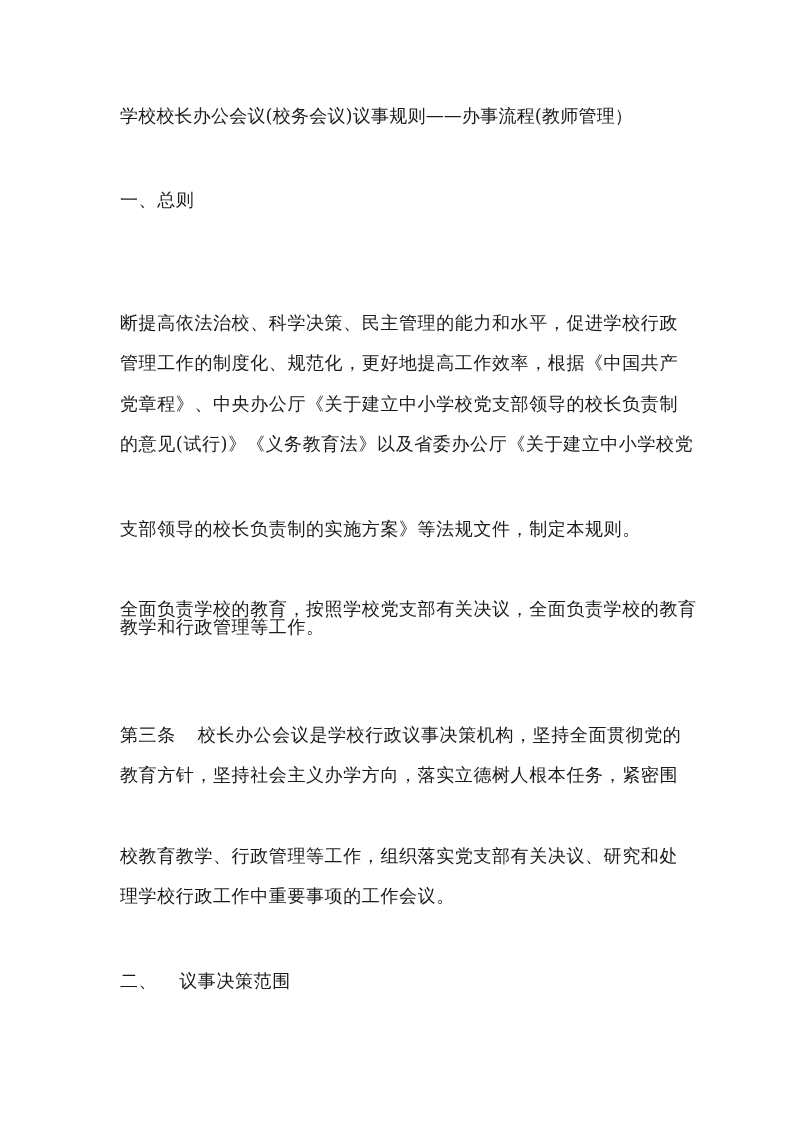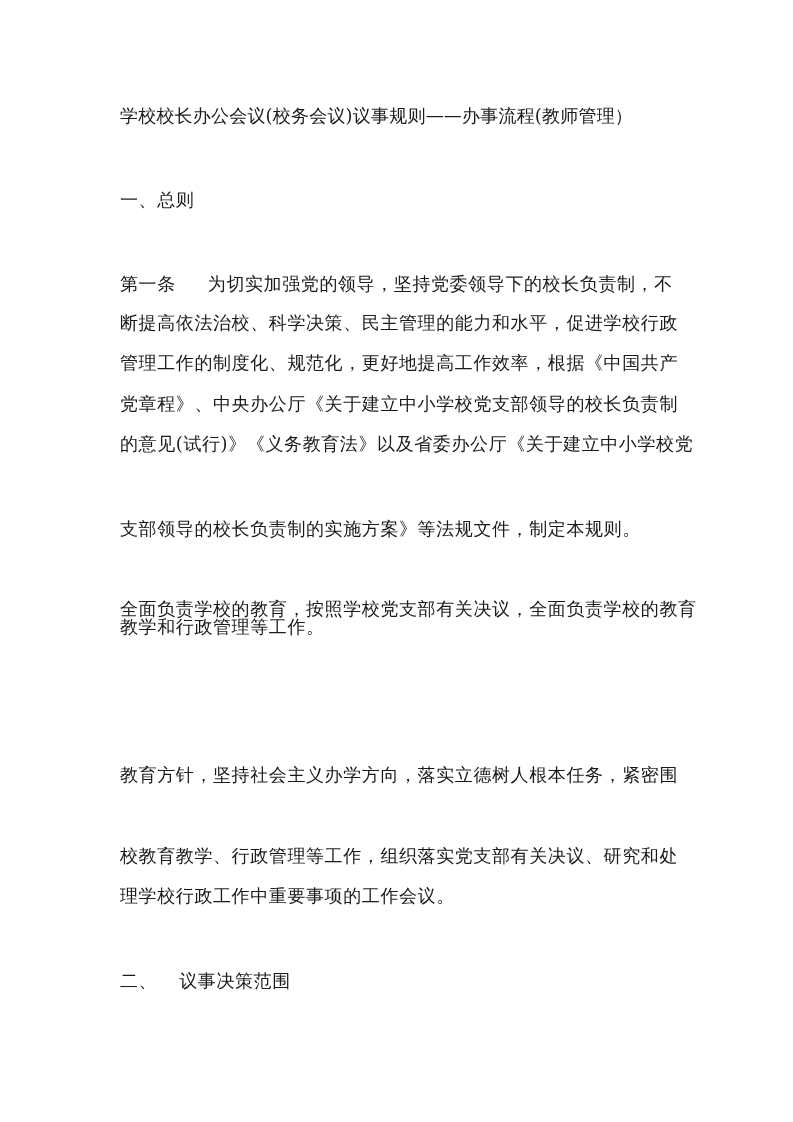--- a/index.html
+++ b/index.html
@@ -42,32 +42,32 @@
 <body>
 
 <div class="page">
 
   <div class="line title">学校校长办公会议(校务会议)议事规则——办事流程(教师管理）</div>
 
   <div class="line h1">
     <span>一、</span><span>总则</span>
   </div>
 
-  <div class="line" style="top:272px;">
-    <span class="lbl">第一条</span><span class="gap-wide"></span><span>为切实加强党的领导，坚持党委领导下的校长负责制，不</span>
-  </div>
   <div class="line" style="top:311px;">断提高依法治校、科学决策、民主管理的能力和水平，促进学校行政</div>
   <div class="line" style="top:351px;">管理工作的制度化、规范化，更好地提高工作效率，根据《中国共产</div>
   <div class="line" style="top:392px;">党章程》、中央办公厅《关于建立中小学校党支部领导的校长负责制</div>
   <div class="line" style="top:432px;text-align:right;">的意见(试行)》《义务教育法》以及省委办公厅《关于建立中小学校党</div>
   <div class="line" style="top:473px;margin-top:44px;">支部领导的校长负责制的实施方案》等法规文件，制定本规则。</div>
 
   <div class="line" style="top:597px;">全面负责学校的教育，按照学校党支部有关决议，全面负责学校的教育</div>
   <div class="line" style="top:615px;">教学和行政管理等工作。</div>
 
+  <div class="line" style="top:723px;">
+    <span class="lbl">第三条</span><span class="gap-mid"></span><span>校长办公会议是学校行政议事决策机构，坚持全面贯彻党的</span>
+  </div>
   <div class="line" style="top:763px;">教育方针，坚持社会主义办学方向，落实立德树人根本任务，紧密围</div>
   <div class="line" style="top:884px;">理学校行政工作中重要事项的工作会议。</div>
   <div class="line" style="top:844px;">校教育教学、行政管理等工作，组织落实党支部有关决议、研究和处</div>
 
   <div class="line h2">
     <span>二、</span><span class="gap-mid"></span><span>议事决策范围</span>
   </div>
 
 </div>
 

